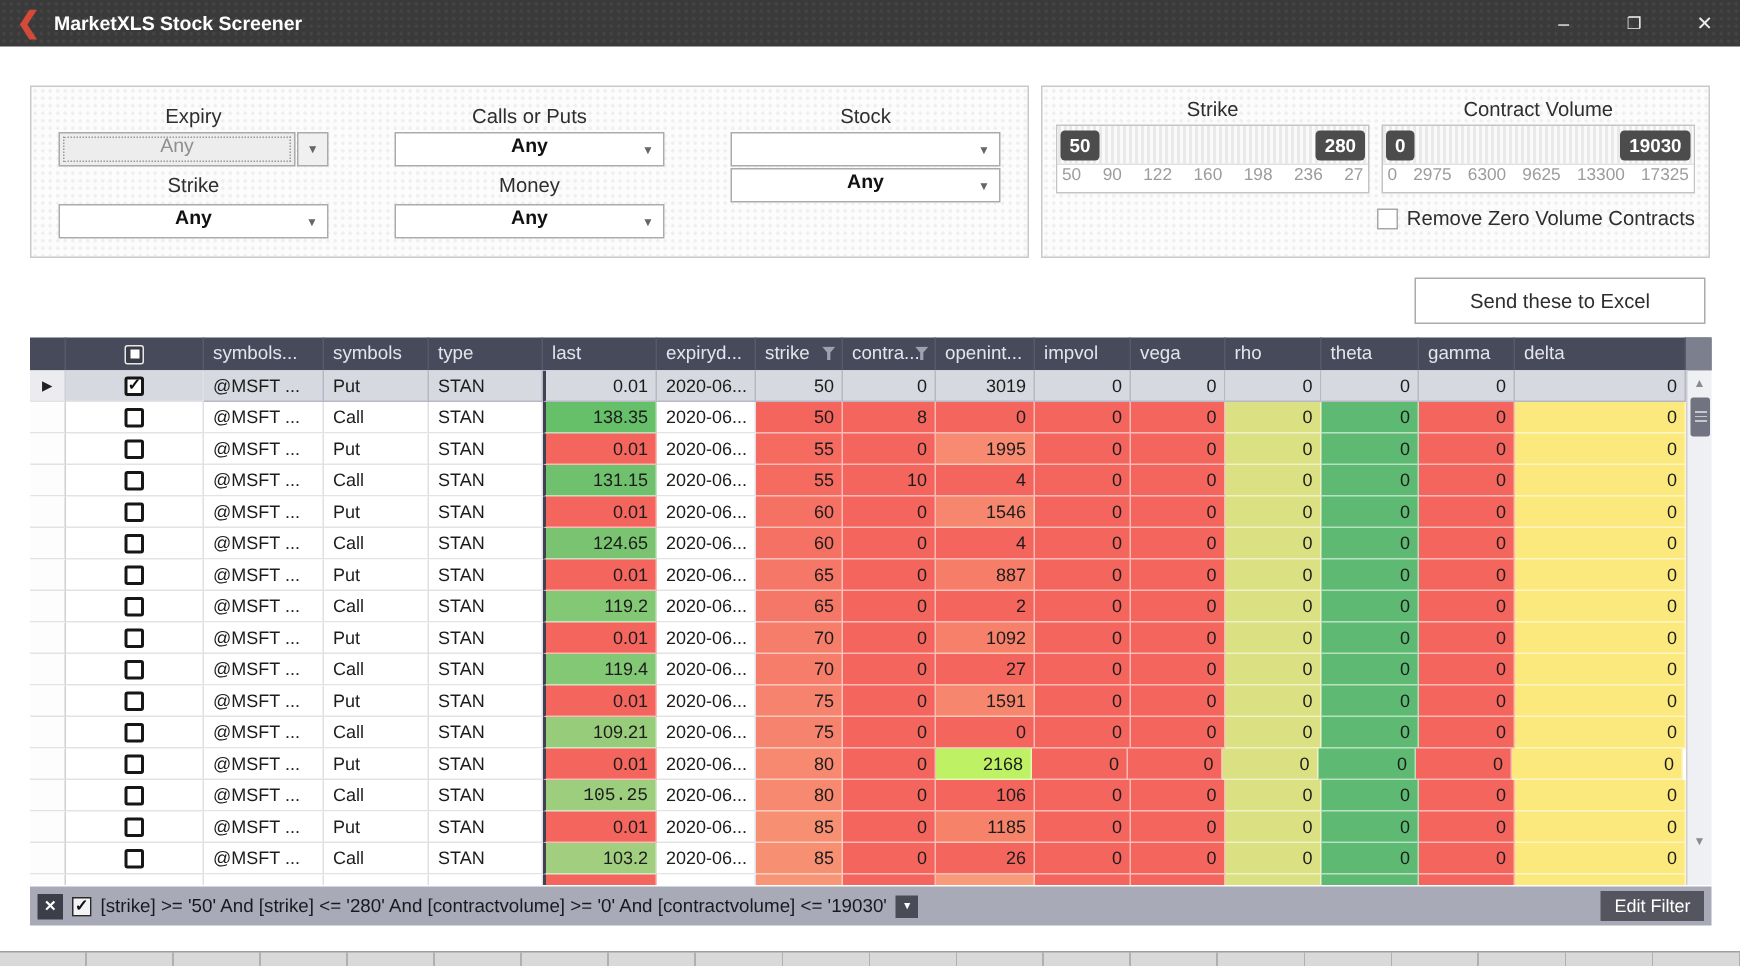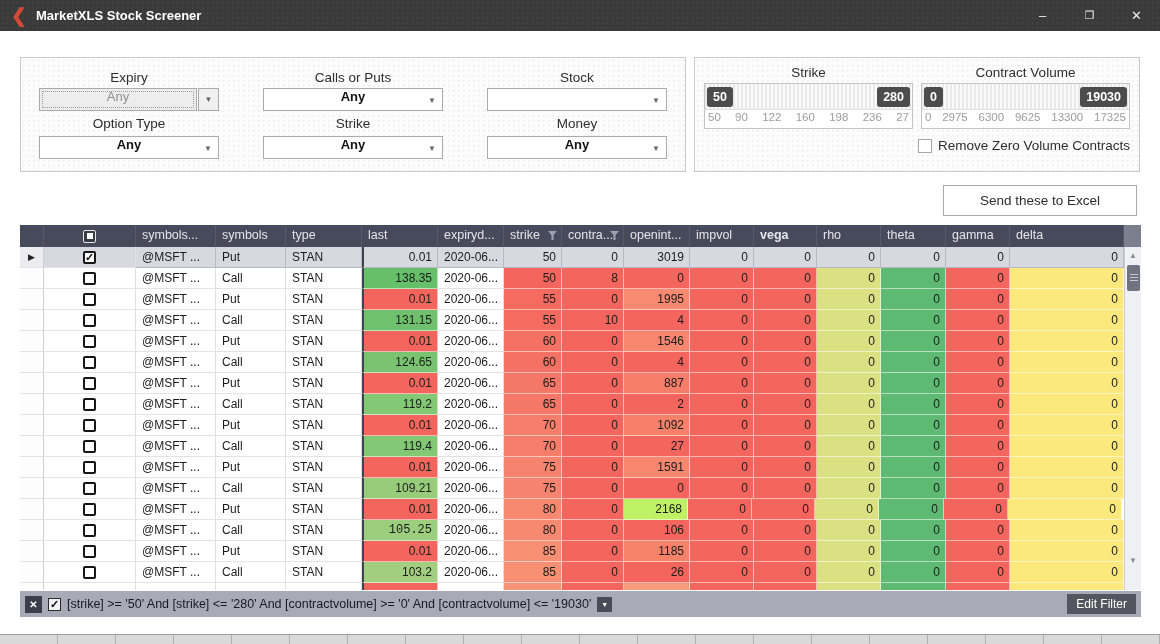--- a/index.html
+++ b/index.html
@@ -129,21 +129,20 @@
     </div>
     <div class="combo">
       <span class="combo-val">Any</span>
       <span class="combo-arrow">▼</span>
     </div>
     <div class="combo">
       <span class="combo-val"></span>
       <span class="combo-arrow">▼</span>
     </div>
 
-    <div class="field-label">Option Type</div>
     <div class="field-label">Strike</div>
     <div class="field-label">Money</div>
 
     <div class="combo">
       <span class="combo-val">Any</span>
       <span class="combo-arrow">▼</span>
     </div>
     <div class="combo">
       <span class="combo-val">Any</span>
       <span class="combo-arrow">▼</span>
@@ -207,21 +206,21 @@
       </div>
       <div class="hcell" style="width: 80px;">symbols...</div>
       <div class="hcell" style="width: 70px;">symbols</div>
       <div class="hcell" style="width: 76px;">type</div>
       <div class="hcell" style="width: 76px;">last</div>
       <div class="hcell" style="width: 66px;">expiryd...</div>
       <div class="hcell" style="width: 58px;">strike<span class="funnel"></span></div>
       <div class="hcell" style="width: 62px;">contra...<span class="funnel"></span></div>
       <div class="hcell" style="width: 66px;">openint...</div>
       <div class="hcell" style="width: 64px;">impvol</div>
-      <div class="hcell" style="width: 63px; font-weight: bold;">vega</div>
+      <div class="hcell" style="width: 63px;">vega</div>
       <div class="hcell" style="width: 64px;">rho</div>
       <div class="hcell" style="width: 65px;">theta</div>
       <div class="hcell" style="width: 64px;">gamma</div>
       <div class="hcell" style="width: 114px;">delta</div>
       <div class="hfiller"></div>
     </div>
   <div class="grid-body" id="gridBody">
       <div class="grow">
         <div class="cell gutter" style="width: 24px; background: rgb(236, 236, 240);">▶</div>
         <div class="cell cbwrap" style="width: 92px; background: rgb(215, 217, 224);">

